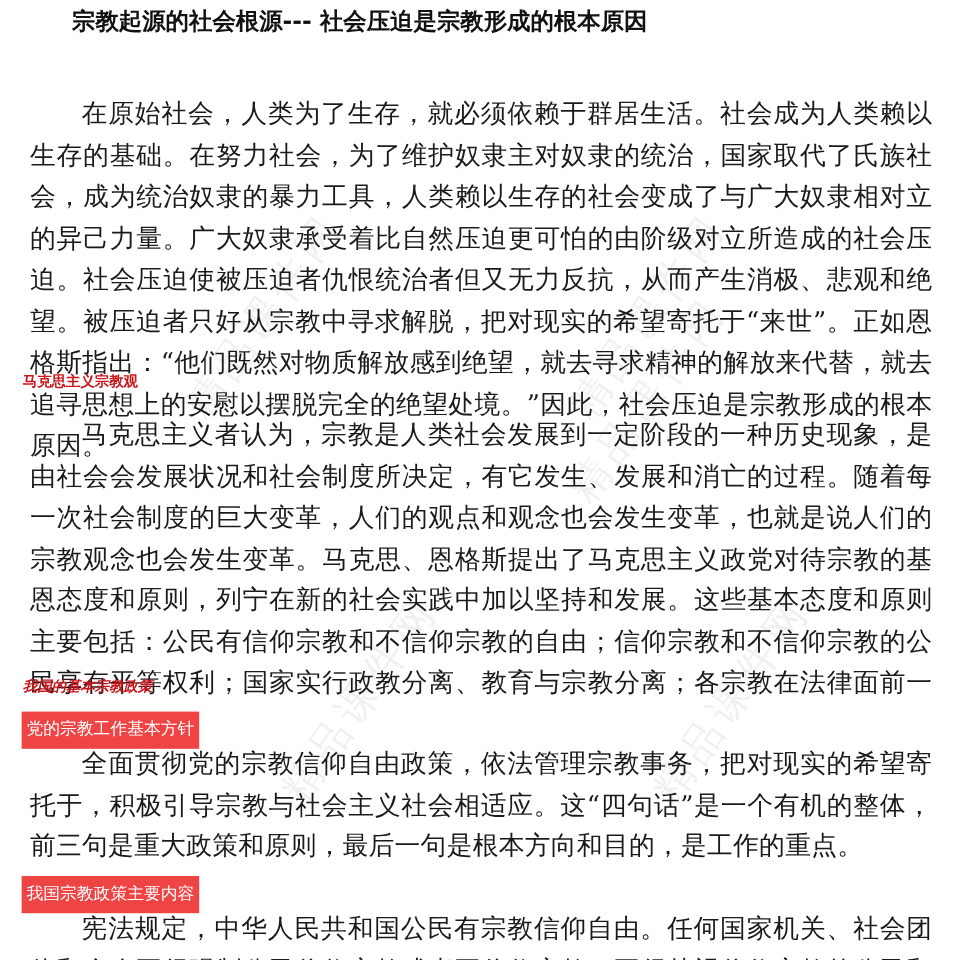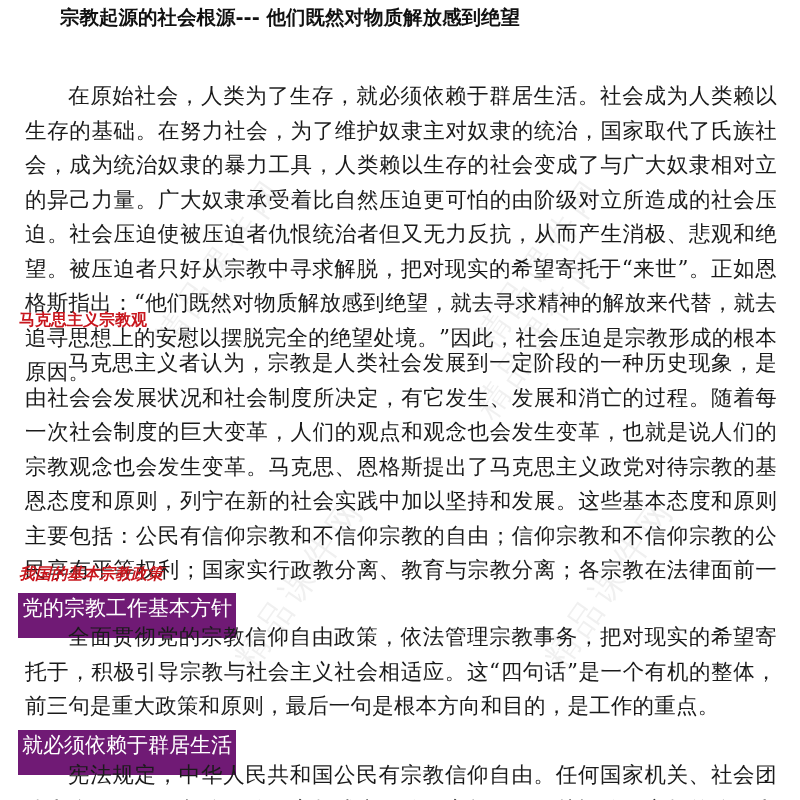--- a/index.html
+++ b/index.html
@@ -22,45 +22,45 @@
     font-weight: bold; font-size: 19.5px; color: #111; letter-spacing: 0px;
   }
   .para {
     position: absolute; left: 25px; width: 752px;
     font-size: 21.5px; line-height: 34.5px; margin: 0;
     text-align: justify; text-indent: 43px; letter-spacing: 0.2px;
   }
   .red-heading {
     position: absolute; left: 19px;
     font-family: "DejaVu Sans", "Liberation Sans", sans-serif;
-    font-weight: bold; font-size: 16px; color: #c8161d;
+    font-weight: bold; font-size: 12px; color: #c8161d;
   }
   .label-box {
-    position: absolute; left: 18px; padding: 0 4px; height: 45px; line-height: 31px;
-    background: #701a75; color: #ffffff;
-    font-family: "DejaVu Serif", "Liberation Serif", serif; font-size: 21px;
+    position: absolute; left: 18px; padding: 0 4px; height: 31px; line-height: 31px;
+    background: #ef4444; color: #ffffff;
+    font-family: "DejaVu Serif", "Liberation Serif", serif; font-size: 14px;
   }
 </style>
 </head>
 <body>
 
 <div class="page">
 
   <div class="watermark" style="left:120px; top:240px;">精品课件网</div>
   <div class="watermark" style="left:440px; top:240px;">精品课件网</div>
   <div class="watermark" style="left:440px; top:310px;">精品课件网</div>
   <div class="watermark" style="left:200px; top:560px;">精品课件网</div>
   <div class="watermark" style="left:510px; top:560px;">精品课件网</div>
 
-  <div class="title-line">宗教起源的社会根源---  他们既然对物质解放感到绝望</div>
+  <div class="title-line">宗教起源的社会根源---  社会压迫是宗教形成的根本原因</div>
   <p class="para" style="top:31px;margin-top:48px;">在原始社会，人类为了生存，就必须依赖于群居生活。社会成为人类赖以生存的基础。在努力社会，为了维护奴隶主对奴隶的统治，国家取代了氏族社会，成为统治奴隶的暴力工具，人类赖以生存的社会变成了与广大奴隶相对立的异己力量。广大奴隶承受着比自然压迫更可怕的由阶级对立所造成的社会压迫。社会压迫使被压迫者仇恨统治者但又无力反抗，从而产生消极、悲观和绝望。被压迫者只好从宗教中寻求解脱，把对现实的希望寄托于“来世”。正如恩格斯指出：“他们既然对物质解放感到绝望，就去寻求精神的解放来代替，就去追寻思想上的安慰以摆脱完全的绝望处境。”因此，社会压迫是宗教形成的根本原因。</p>
 
   <div class="red-heading" style="top:310px;">马克思主义宗教观</div>
   <p class="para" style="top:346px;">马克思主义者认为，宗教是人类社会发展到一定阶段的一种历史现象，是由社会会发展状况和社会制度所决定，有它发生、发展和消亡的过程。随着每一次社会制度的巨大变革，人们的观点和观念也会发生变革，也就是说人们的宗教观念也会发生变革。马克思、恩格斯提出了马克思主义政党对待宗教的基恩态度和原则，列宁在新的社会实践中加以坚持和发展。这些基本态度和原则主要包括：公民有信仰宗教和不信仰宗教的自由；信仰宗教和不信仰宗教的公民享有平等权利；国家实行政教分离、教育与宗教分离；各宗教在法律面前一律平等。</p>
 
   <div class="red-heading" style="top:564px;font-style:italic;">我国的基本宗教政策</div>
   <div class="label-box" style="top:593px;">党的宗教工作基本方针</div>
   <p class="para" style="top:620px;">全面贯彻党的宗教信仰自由政策，依法管理宗教事务，把对现实的希望寄托于，积极引导宗教与社会主义社会相适应。这“四句话”是一个有机的整体，前三句是重大政策和原则，最后一句是根本方向和目的，是工作的重点。</p>
 
-  <div class="label-box" style="top:730px;">就必须依赖于群居生活</div>
+  <div class="label-box" style="top:730px;">我国宗教政策主要内容</div>
   <p class="para" style="top:758px;">宪法规定，中华人民共和国公民有宗教信仰自由。任何国家机关、社会团体和个人不得强制公民信仰宗教或者不信仰宗教，不得歧视信仰宗教的公民和不</p>
 
 </div>
 
 </body></html>

